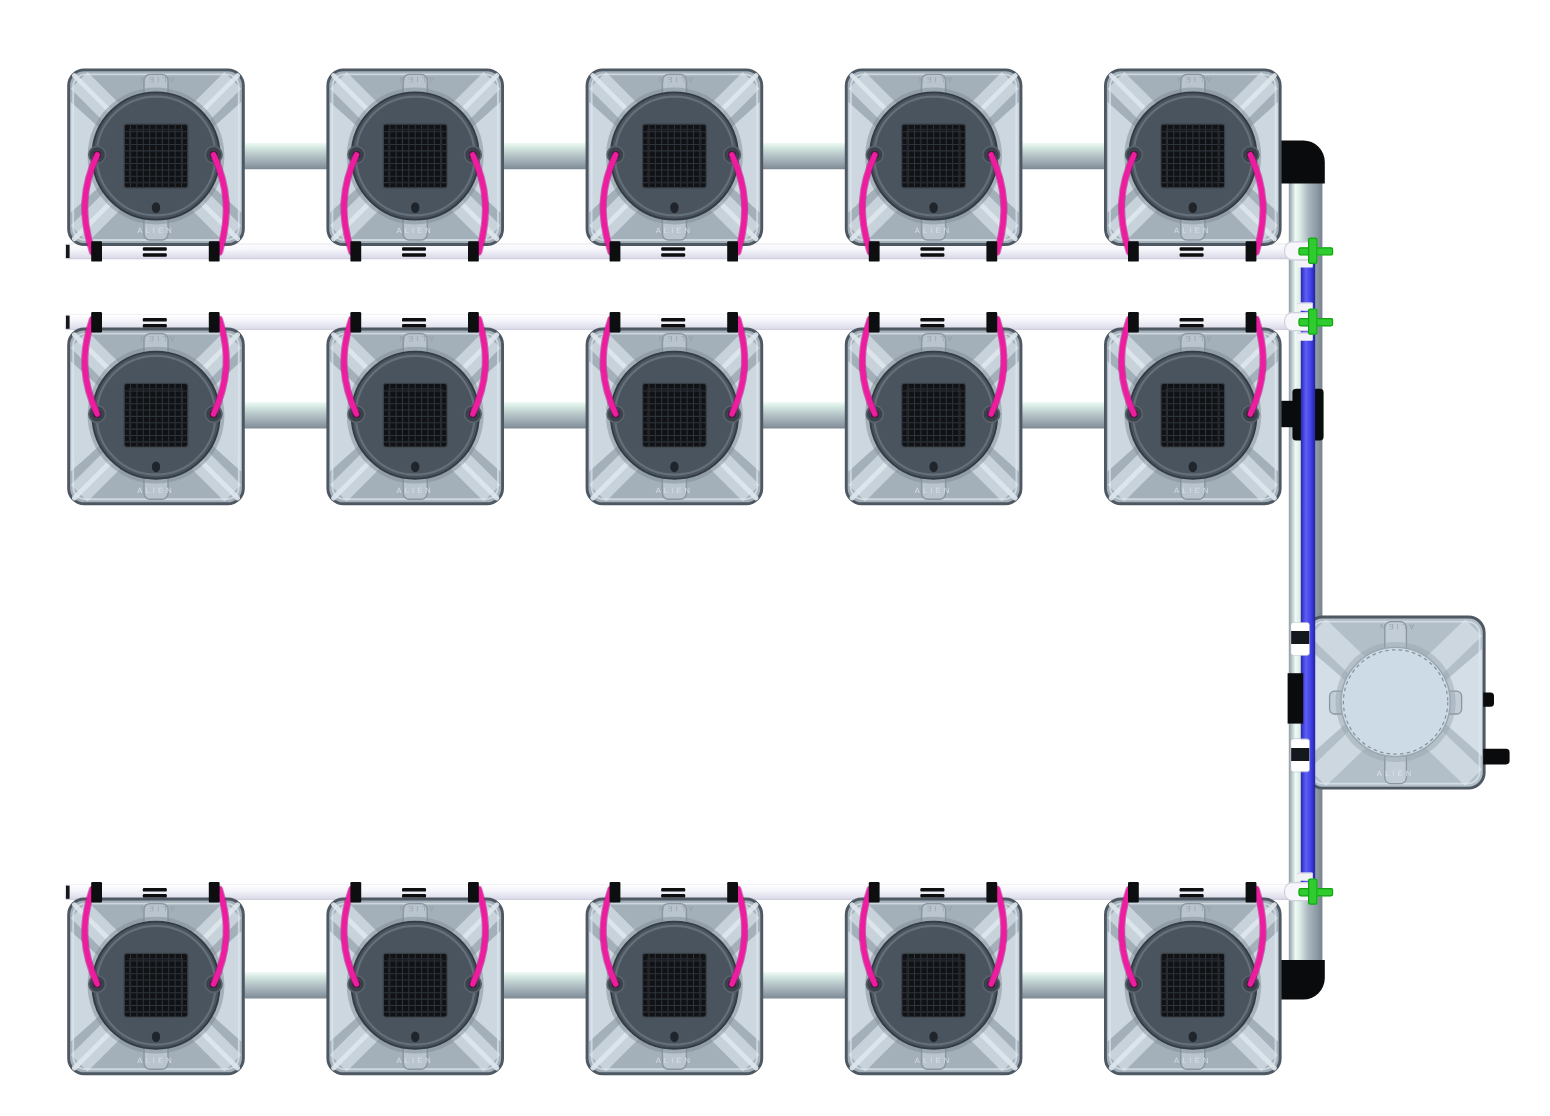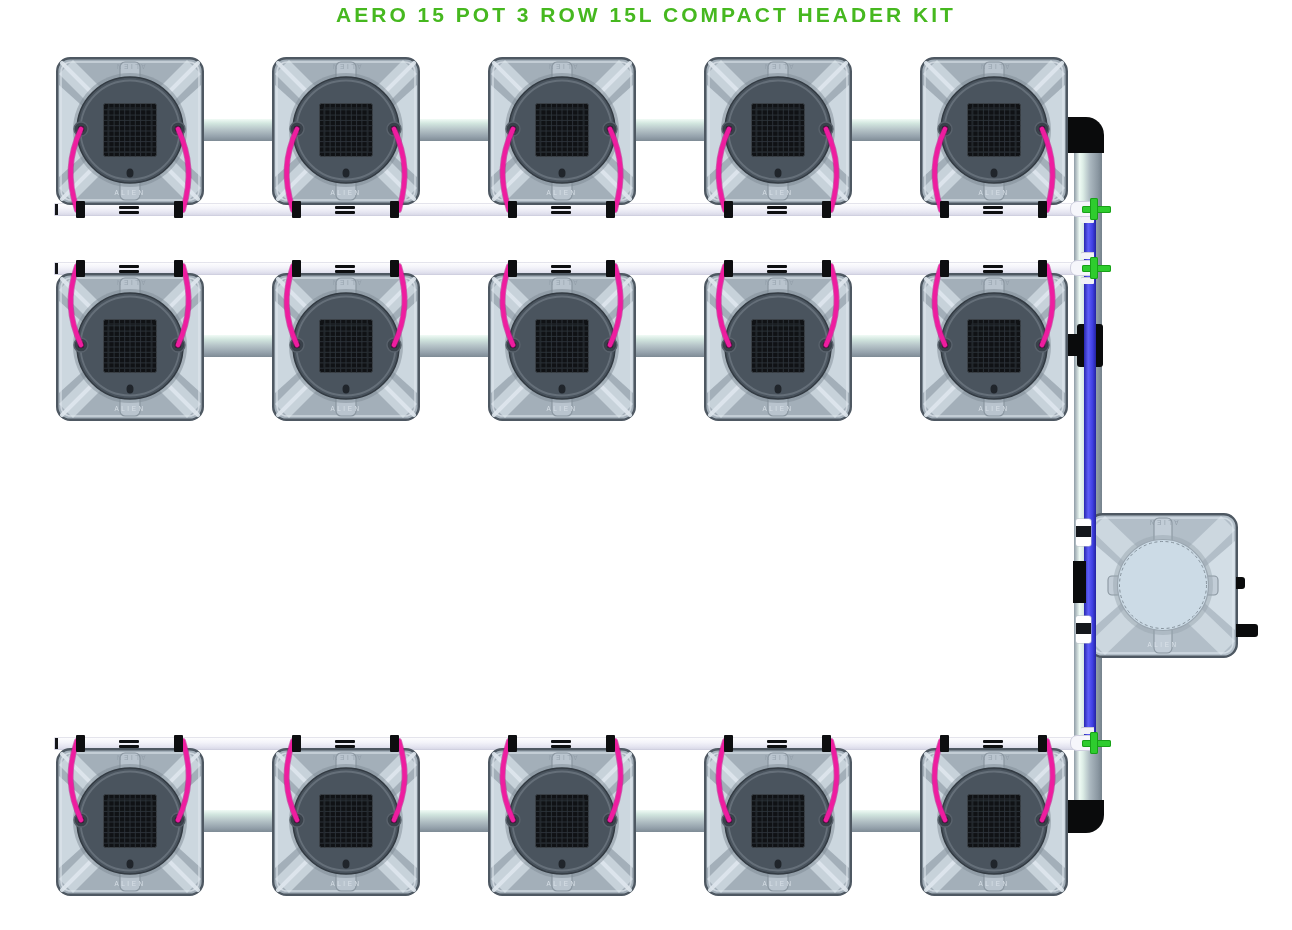--- a/index.html
+++ b/index.html
@@ -37,21 +37,20 @@
   }
   .clip{background:#0d0e10;border-radius:1px;}
   .bar{background:#0d0e10;border-radius:1px;}
   .tick{background:#15161a;}
   .stub{background:#0a0b0c;border-radius:0 3px 3px 0;}
 </style>
 </head>
 <body>
 
 <div id="canvas">
-  <div id="kit-title" style="color: rgb(70, 184, 31);">AERO 15 POT 3 ROW 15L COMPACT HEADER KIT</div>
   <div id="stage" class="abs" style="left:0;top:0;width:1292px;height:930px;">
       <div class="abs graypipe" style="left: 202px; top: 119px; width: 72px; height: 22px; z-index: 1;"></div>
       <div class="abs graypipe" style="left: 418px; top: 119px; width: 72px; height: 22px; z-index: 1;"></div>
       <div class="abs graypipe" style="left: 634px; top: 119px; width: 72px; height: 22px; z-index: 1;"></div>
       <div class="abs graypipe" style="left: 850px; top: 119px; width: 72px; height: 22px; z-index: 1;"></div>
       <div class="abs whitepipe" style="left: 54px; top: 203px; width: 1038px; height: 13px; z-index: 1;"></div>
       <div class="abs tick" style="left: 54.5px; top: 204px; width: 3px; height: 11px; z-index: 2;"></div>
       <div class="abs graypipe" style="left: 202px; top: 335px; width: 72px; height: 22px; z-index: 1;"></div>
       <div class="abs graypipe" style="left: 418px; top: 335px; width: 72px; height: 22px; z-index: 1;"></div>
       <div class="abs graypipe" style="left: 634px; top: 335px; width: 72px; height: 22px; z-index: 1;"></div>

